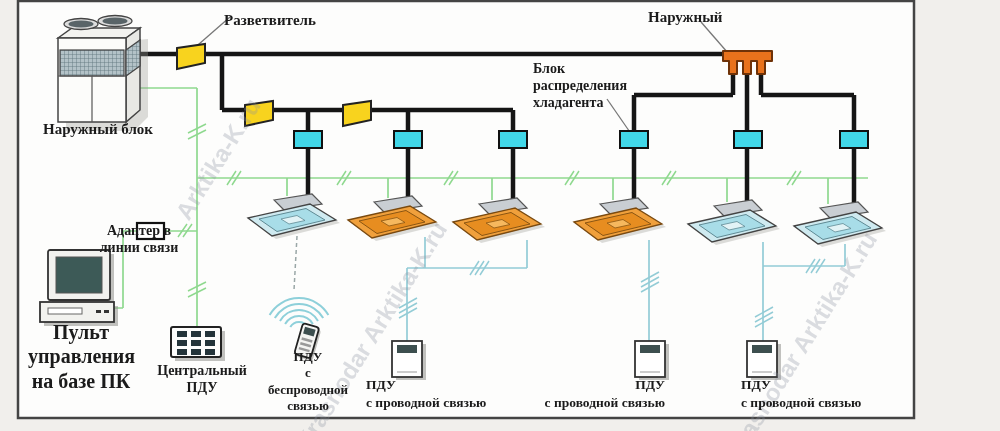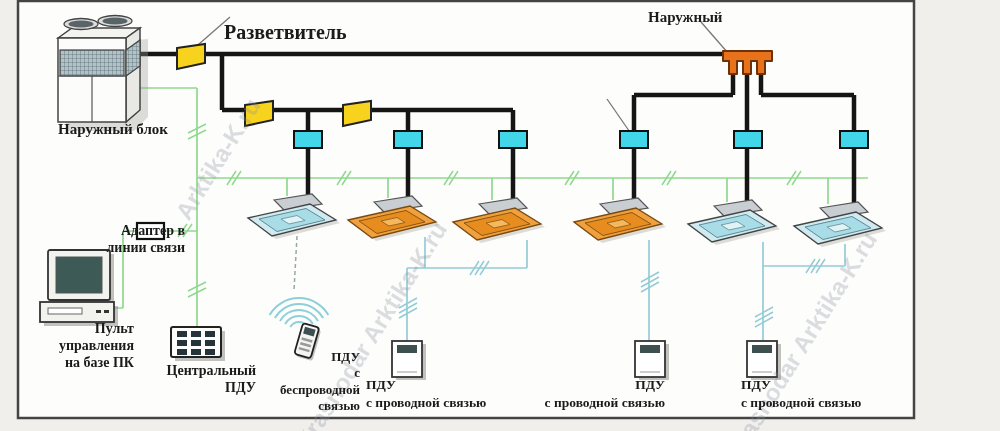--- a/index.html
+++ b/index.html
@@ -1,21 +1,21 @@
 <!DOCTYPE html>
 <html><head>
 <meta charset="utf-8">
 <style>
   html,body{margin:0;padding:0;background:#e9e7e4;}
   .stage{position:relative;width:1000px;height:431px;background:#f1efec;overflow:hidden;
          font-family:"Liberation Serif","DejaVu Serif",serif;}
   .stage svg{position:absolute;left:0;top:0;}
   .lbl{position:absolute;color:#1b1b1b;font-weight:bold;white-space:pre-line;
        line-height:1.22;z-index:5;}
-  .lbl.center{text-align:right;}
+  .lbl.center{text-align:center;}
   .lbl.right{text-align:right;}
   .wm{position:absolute;color:rgba(140,145,160,0.30);font-weight:bold;
       font-family:"Liberation Sans","DejaVu Sans",sans-serif;
       transform:rotate(-58deg);transform-origin:left top;z-index:4;pointer-events:none;}
 </style>
 </head>
 <body>
 
 <div class="stage">
 
@@ -236,26 +236,29 @@
       <rect x="5" y="30" width="20" height="2" fill="#ccc"></rect>
     </g>
     <g transform="translate(747,341)">
       <rect x="4" y="3" width="30" height="36" fill="#8f8f8b" opacity="0.55"></rect>
       <rect x="0" y="0" width="30" height="36" fill="#fff" stroke="#333" stroke-width="1.8"></rect>
       <rect x="5" y="4" width="20" height="8" fill="#3d4f4f"></rect>
       <rect x="5" y="30" width="20" height="2" fill="#ccc"></rect>
     </g>
   </svg>
 
-  <div class="lbl" style="left:224px;top:20px;font-size:20px;">Разветвитель</div>
+  <div class="lbl" style="left:224px;top:11px;font-size:15px;">Разветвитель</div>
   <div class="lbl" style="left:648px;top:8px;font-size:15px;">Наружный</div>
+  <div class="lbl" style="left:533px;top:60px;font-size:14px;width:110px;">Блок
+распределения
+хладагента</div>
   <div class="lbl center" style="left:28px;top:120px;width:140px;font-size:15px;">Наружный блок</div>
   <div class="lbl center" style="left:93px;top:192px;width:92px;font-size:14px;margin-top:30px;">Адаптер в
 линии связи</div>
-  <div class="lbl center" style="left:28px;top:320px;width:106px;font-size:14px;">Пульт
+  <div class="lbl center" style="left:28px;top:320px;width:106px;font-size:20px;">Пульт
 управления
 на базе ПК</div>
   <div class="lbl center" style="left:148px;top:362px;width:108px;font-size:14px;font-family:Liberation Serif, serif;">Центральный
 ПДУ</div>
   <div class="lbl center" style="left:256px;top:349px;width:104px;font-size:13px;line-height:1.25;">ПДУ
 с
 беспроводной
 связью</div>
   <div class="lbl" style="left:366px;top:376px;width:140px;font-size:13.5px;line-height:1.35;">ПДУ
 с проводной связью</div>

